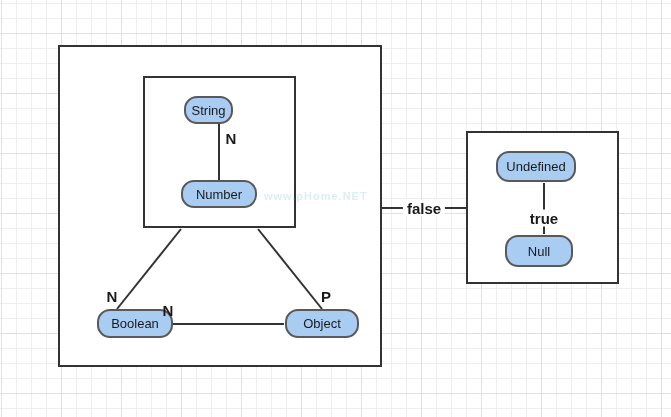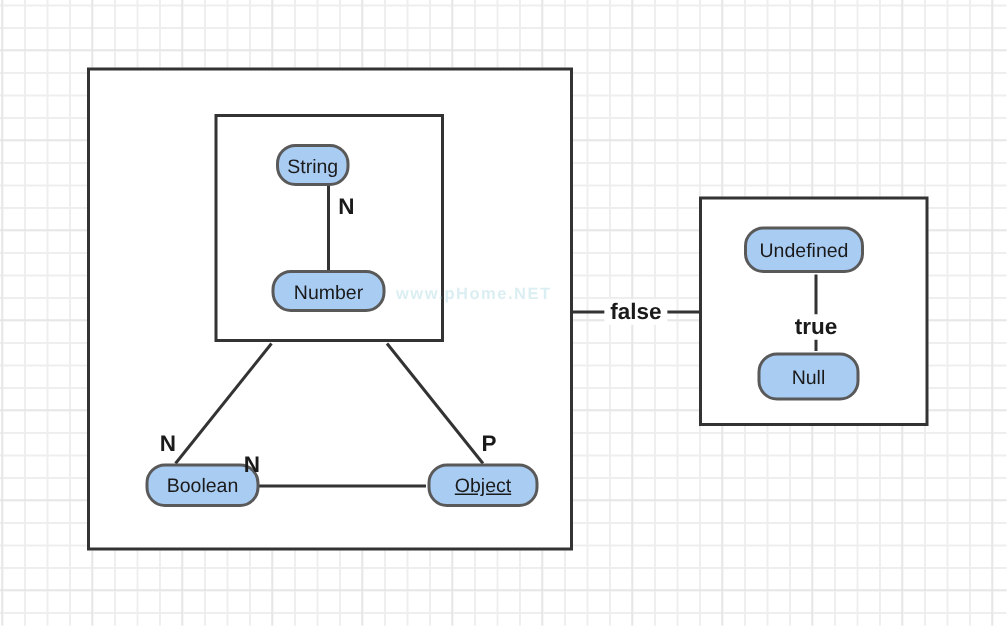--- a/index.html
+++ b/index.html
@@ -78,21 +78,21 @@
     <line x1="156" y1="324" x2="284" y2="324"></line>
     <line x1="382" y1="208" x2="466" y2="208"></line>
     <line x1="544" y1="183" x2="544" y2="234"></line>
   </svg>
 
   <div class="watermark">www.pHome.NET</div>
 
   <div class="node" style="left:184px;top:96px;width:49px;height:28px;">String</div>
   <div class="node" style="left:181px;top:180px;width:76px;height:28px;">Number</div>
   <div class="node" style="left:80px;top:309px;width:76px;height:29px;margin-left:17px;">Boolean</div>
-  <div class="node" style="left:285px;top:309px;width:74px;height:29px;text-decoration:underline;">Object</div>
+  <div class="node" style="left:285px;top:309px;width:74px;height:29px;">Object</div>
   <div class="node" style="left:496px;top:151px;width:80px;height:31px;">Undefined</div>
   <div class="node" style="left:505px;top:235px;width:68px;height:32px;">Null</div>
 
   <div class="edge-label" style="left:231px;top:138px;">N</div>
   <div class="edge-label" style="left:112px;top:296px;">N</div>
   <div class="edge-label" style="left:168px;top:310px;">N</div>
   <div class="edge-label" style="left:326px;top:296px;">P</div>
   <div class="edge-label on-line" style="left:424px;top:208px;">false</div>
   <div class="edge-label on-line" style="left:544px;top:218px;">true</div>
 

